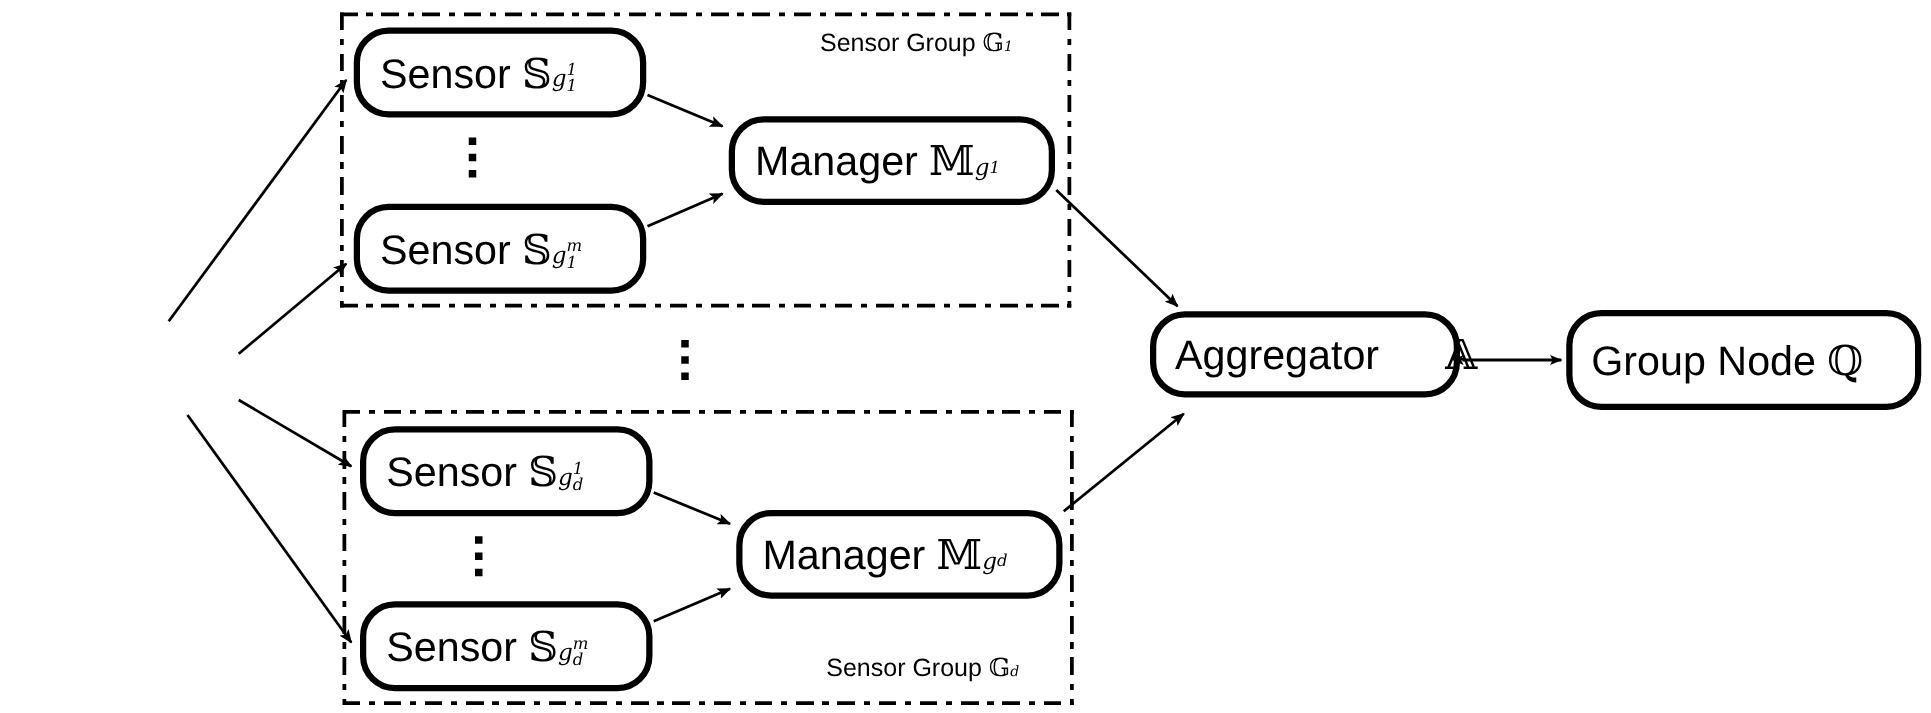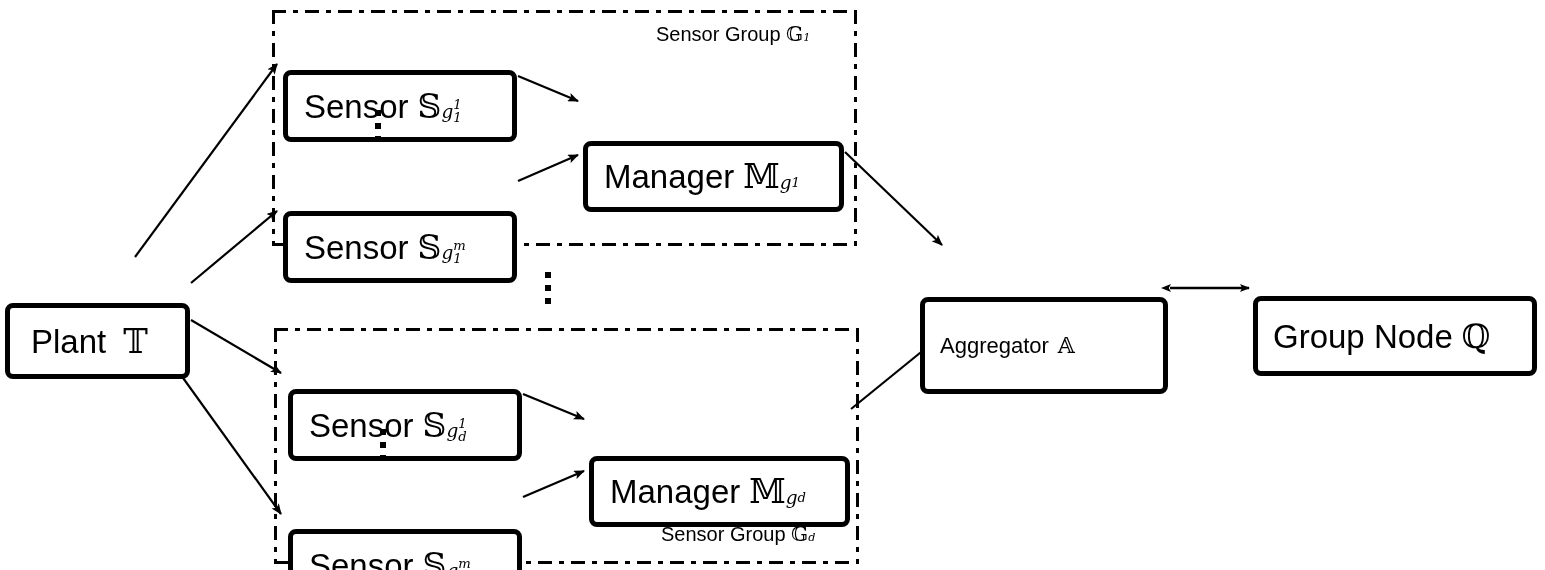--- a/index.html
+++ b/index.html
@@ -38,29 +38,28 @@
       repeating-linear-gradient(to right, #000 0 14px, transparent 14px 21px, #000 21px 26px, transparent 26px 33px),
       repeating-linear-gradient(to bottom, #000 0 14px, transparent 14px 21px, #000 21px 26px, transparent 26px 33px),
       repeating-linear-gradient(to bottom, #000 0 14px, transparent 14px 21px, #000 21px 26px, transparent 26px 33px);
     background-size: 100% 3px, 100% 3px, 3px 100%, 3px 100%;
     background-position: left top, left bottom, left top, right top;
     background-repeat: no-repeat;
   }
   .node {
     position: absolute;
     border: 5px solid #000000;
-    border-radius: 8px;
+    border-radius: 28px;
     box-sizing: border-box;
     background: #ffffff;
     display: flex;
     align-items: center;
     justify-content: flex-start;
     white-space: nowrap;
     color: #000000;
-    margin-top: 48px;
   }
   .node .label {
     display: inline-block;
     line-height: 1;
   }
   .txt-sans { font-family: "Liberation Sans", sans-serif; }
   .bb {
     font-family: "DejaVu Serif", serif;
     font-weight: 400;
   }
@@ -234,26 +233,22 @@
       </span>
   </div>
 
   <div class="node" style="left:589px; top:408px; width:261px; height:71px; font-size:33px; padding-left:16px;">
     <span class="label txt-sans">Manager</span>
     <span class="label bb" style="margin-left:9px;">𝕄</span>
       <span class="gl">g</span>
       <span class="sub" style="top:0.46em; font-size:0.40em;">d</span>
   </div>
 
-  <div class="node" style="left:5px; top:255px; width:185px; height:76px; font-size:33px; padding-left:21px;">
-    <span class="label txt-sans">Plant</span>
-    <span class="label bb" style="margin-left:17px;">𝕋</span>
-  </div>
-
-  <div class="node" style="left:920px; top:249px; width:248px; height:97px; font-size:22px; padding-left:15px;">
+
+  <div class="node" style="left:920px; top:249px; width:248px; height:69px; font-size:33px; padding-left:15px;gap:44px;">
     <span class="label txt-sans">Aggregator</span>
     <span class="label bb" style="margin-left:9px;">𝔸</span>
   </div>
 
   <div class="node" style="left:1253px; top:248px; width:284px; height:80px; font-size:33px; padding-left:15px;">
     <span class="label txt-sans">Group Node</span>
     <span class="label bb" style="margin-left:9px;">ℚ</span>
   </div>
 
 </div>

